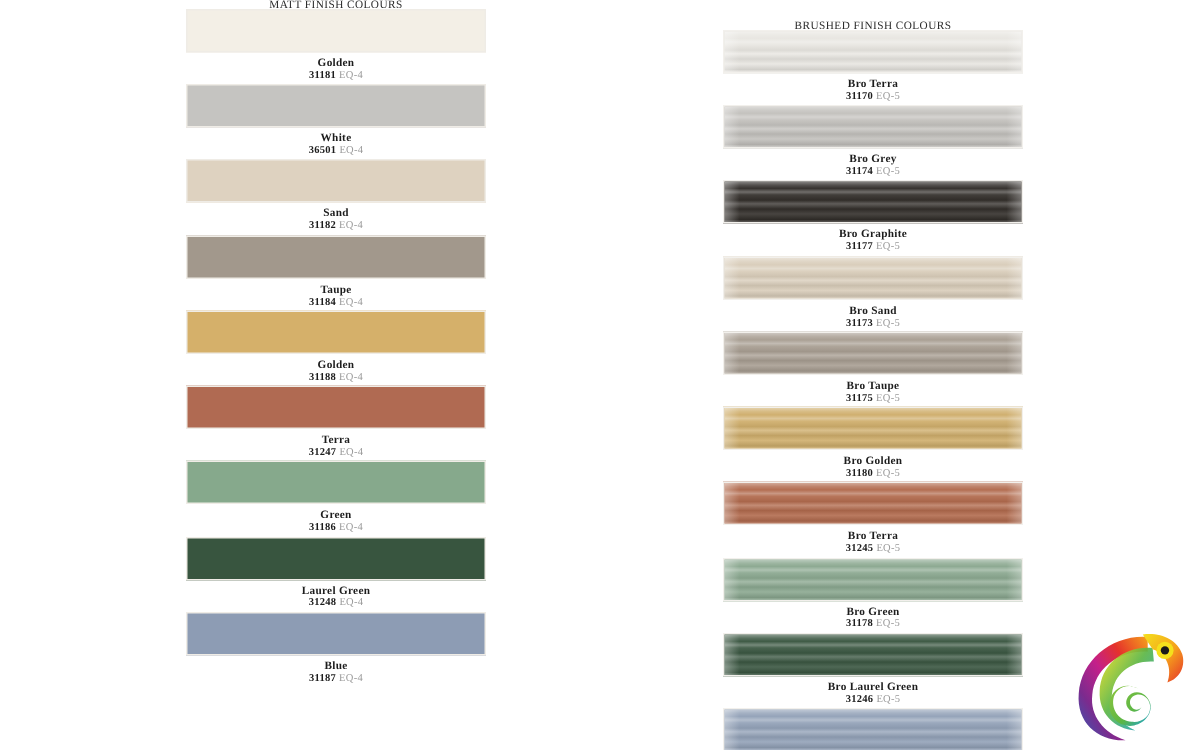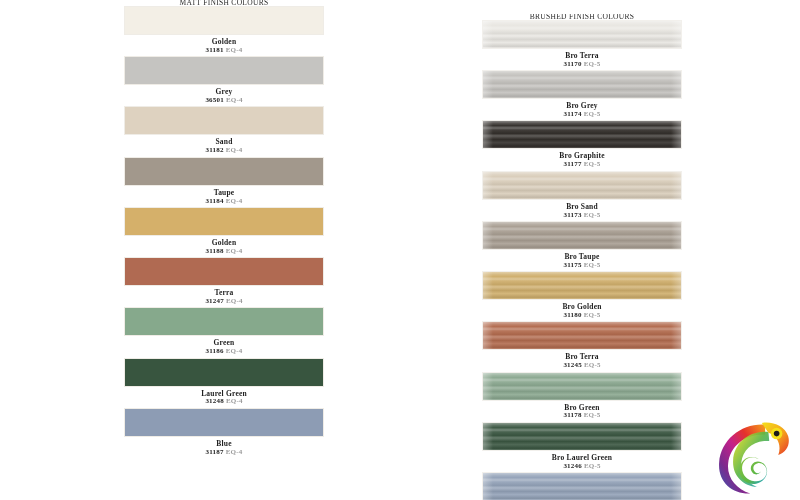--- a/index.html
+++ b/index.html
@@ -123,21 +123,21 @@
     font-weight: bold;
     color: #1d1d1d;
     letter-spacing: 0.2px;
     margin-top: 1px;
     white-space: nowrap;
   }
 
   .caption .cmeta .code { color: #1d1d1d; }
   .caption .cmeta .eq {
     color: #9a9a9a;
-    font-weight: bold;
+    font-weight: normal;
     margin-left: 2px;
   }
 
   
   #logo {
     position: absolute;
     right: 6px;
     bottom: 4px;
     width: 84px;
     height: 78px;
@@ -158,21 +158,21 @@
           <div class="swatch" style="background:#f3efe6"></div>
           <div class="caption">
             <span class="cname">Golden</span>
             <span class="cmeta"><span class="code">31181</span><span class="eq">EQ-4</span></span>
           </div>
         </div>
 
         <div class="swatch-row">
           <div class="swatch" style="background:#c5c4c1"></div>
           <div class="caption">
-            <span class="cname">Grey</span>
+            <span class="cname">White</span>
             <span class="cmeta"><span class="code">36501</span><span class="eq">EQ-4</span></span>
           </div>
         </div>
 
 
         <div class="swatch-row">
           <div class="swatch" style="background:#ded2c0"></div>
           <div class="caption">
             <span class="cname">Sand</span>
             <span class="cmeta"><span class="code">31182</span><span class="eq">EQ-4</span></span>

